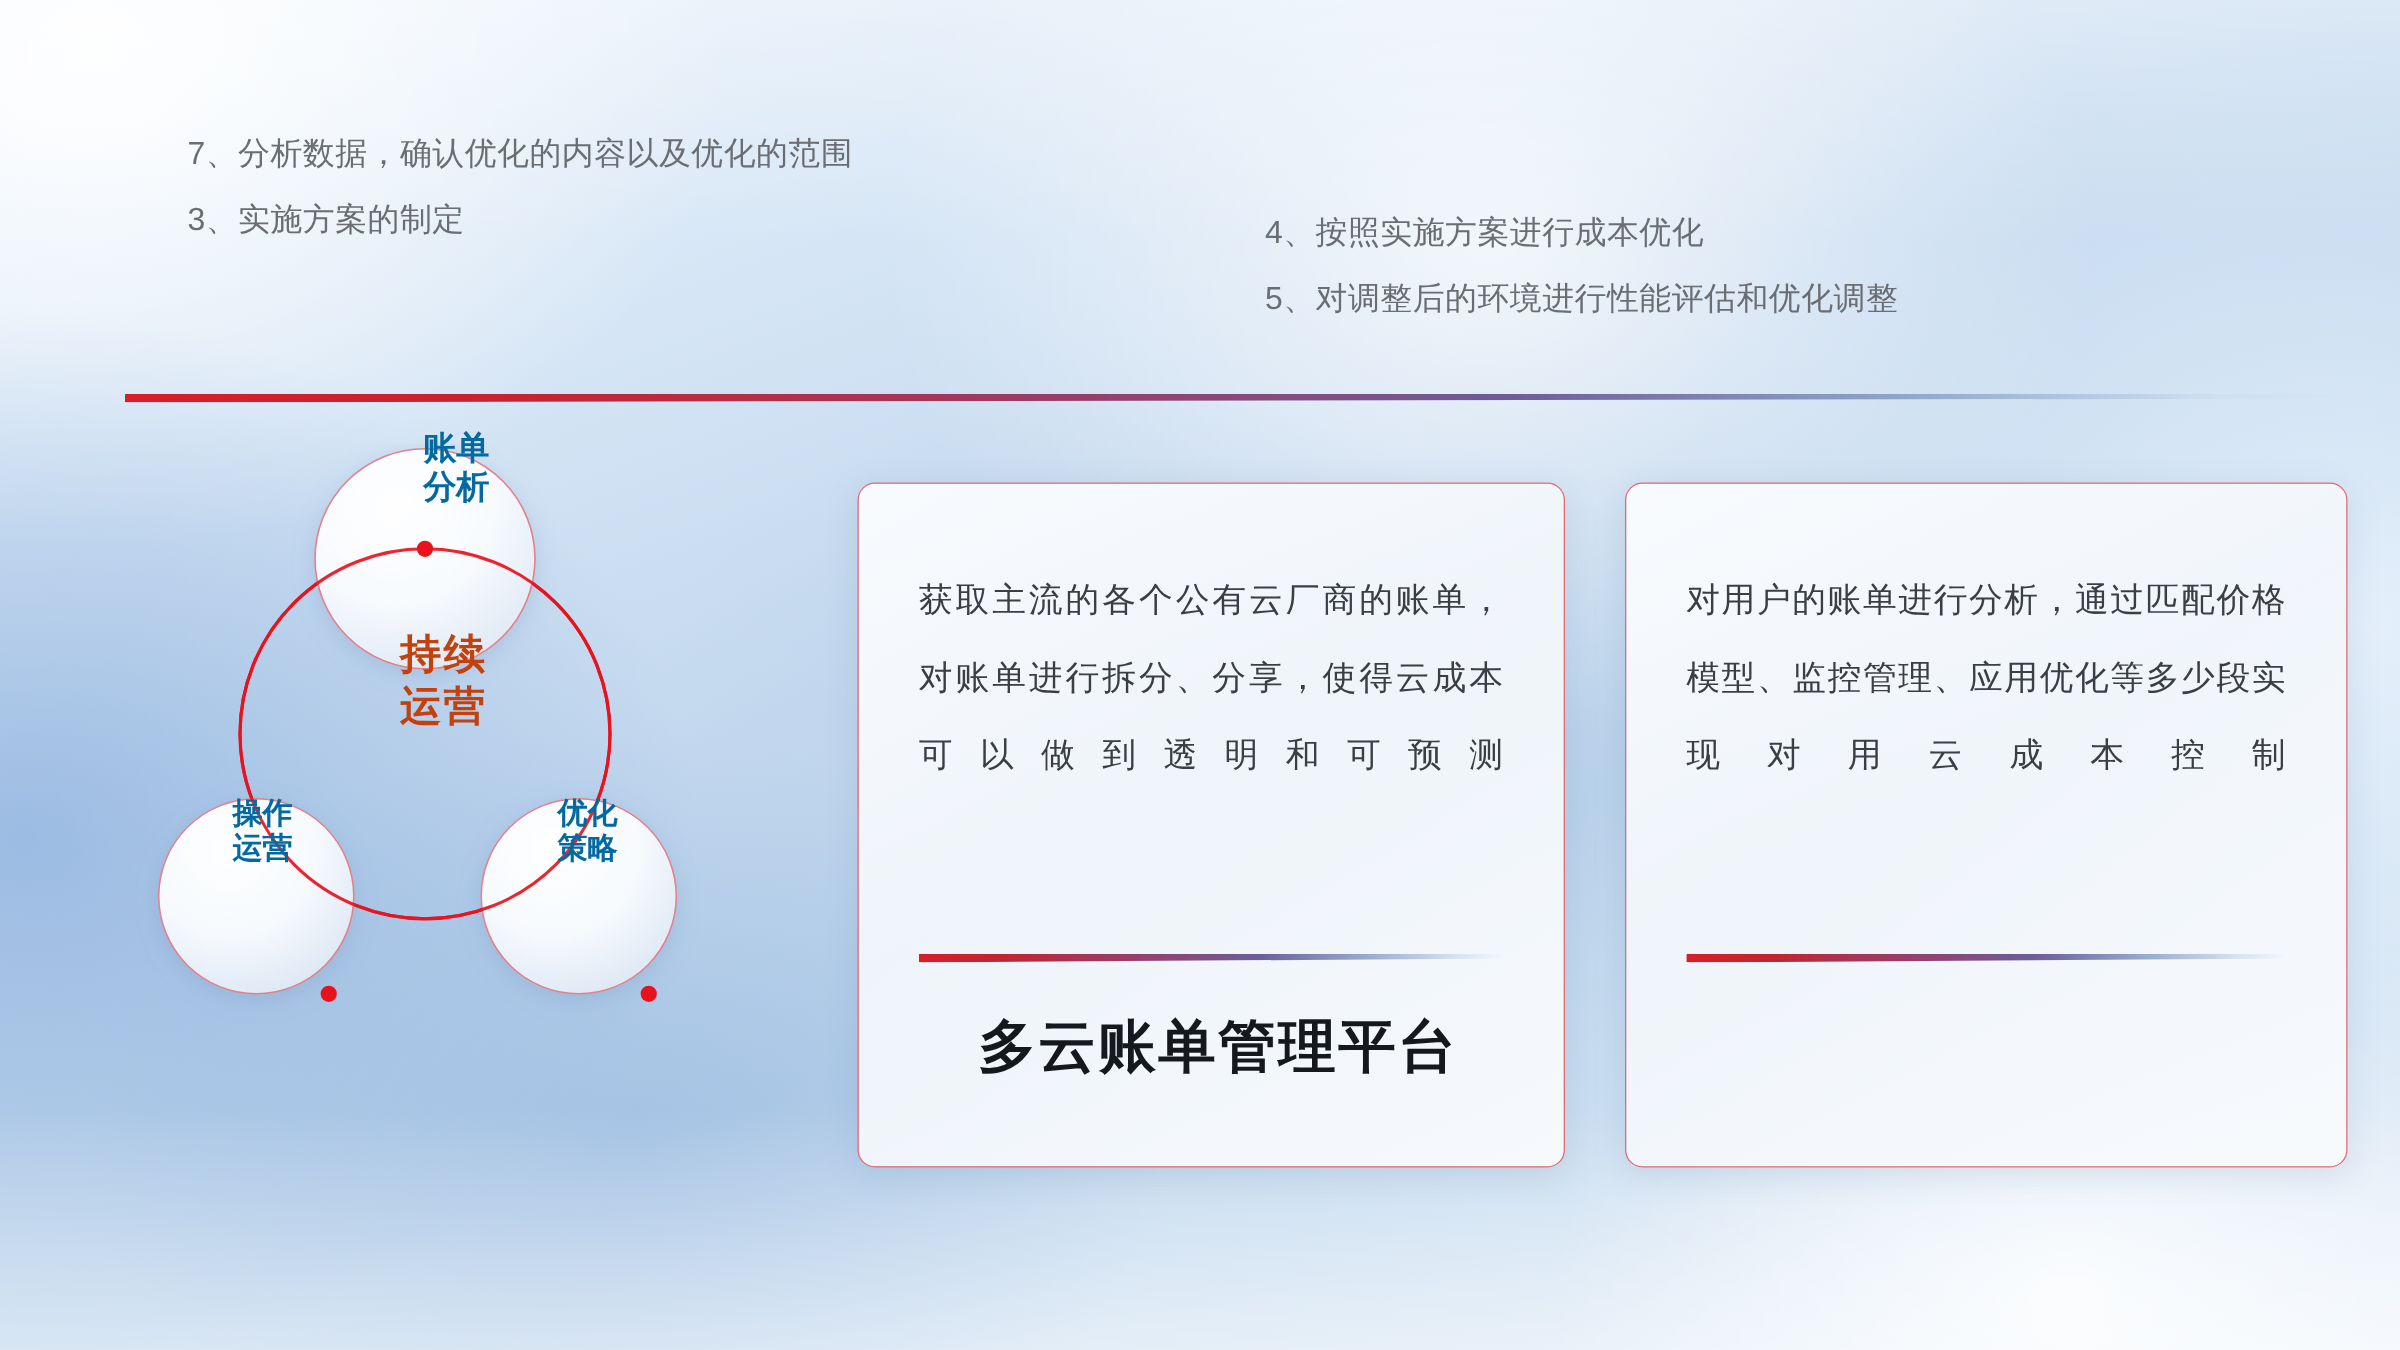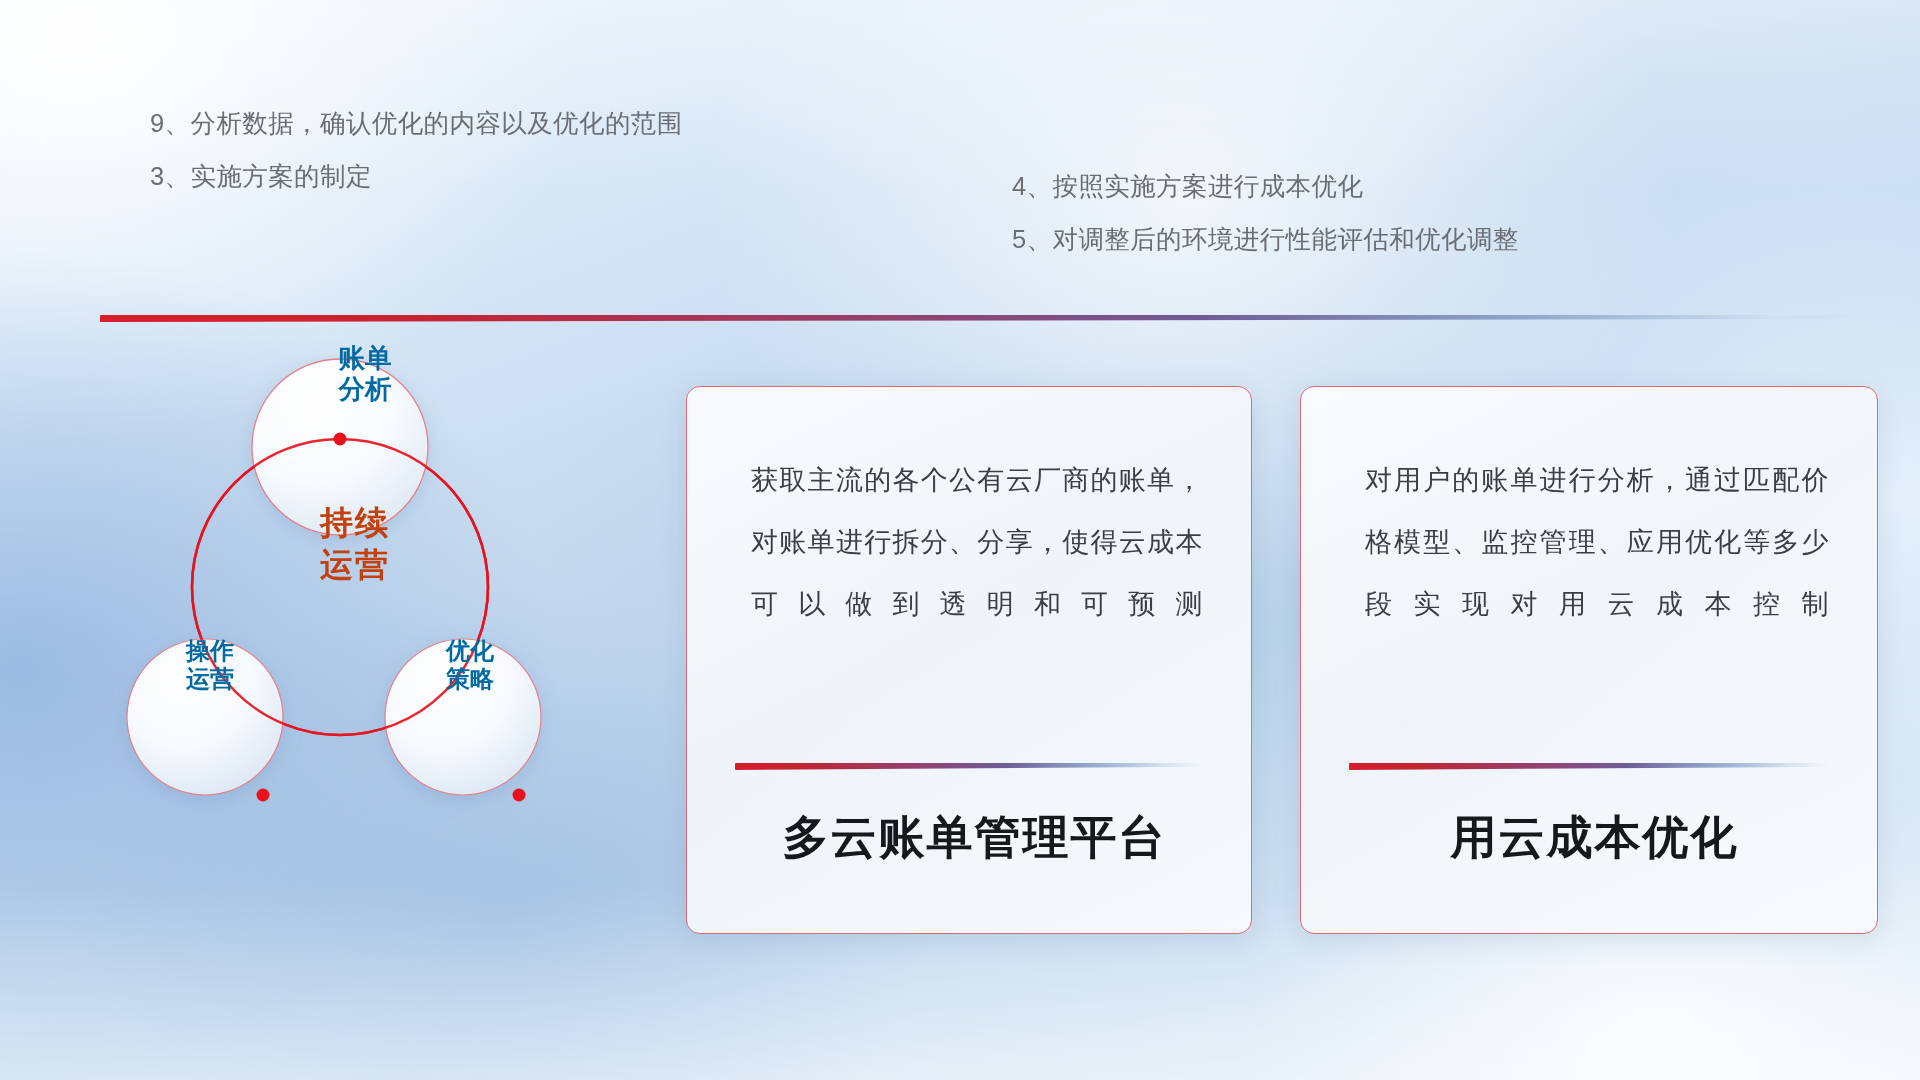--- a/index.html
+++ b/index.html
@@ -104,21 +104,21 @@
     border-radius:14px;
     background:
       linear-gradient(150deg, rgba(250,252,254,0.96) 0%, rgba(242,246,251,0.95) 45%, rgba(247,250,253,0.97) 100%);
     box-shadow:0 6px 26px rgba(90,120,160,0.17);
     overflow:hidden;
   }
   #card-1 { left:686px;  top:386px; width:566px; height:548px; }
   #card-2 { left:1300px; top:386px; width:578px; height:548px; }
 
   .card-body {
-    padding:62px 48px 0 64px;
+    padding:62px 48px 0 48px;
   }
   .card-text {
     font-size:27px;
     line-height:62px;
     color:#3b3f45;
     letter-spacing:0.6px;
     text-align:justify;
     text-align-last:justify;
   }
   .card-rule {
@@ -148,21 +148,21 @@
   <div class="bg-layer bg-blob-b"></div>
   <div class="bg-layer bg-blob-c"></div>
   <div class="bg-layer bg-blob-d"></div>
   <div class="bg-layer bg-blob-e"></div>
   <div class="bg-layer bg-blob-f"></div>
   <div class="bg-layer bg-blob-g"></div>
   <div class="bg-layer bg-vign"></div>
 </div>
 
 <div class="bullets left">
-  <div class="bullet-line">9、分析数据，确认优化的内容以及优化的范围</div>
+  <div class="bullet-line">7、分析数据，确认优化的内容以及优化的范围</div>
   <div class="bullet-line">3、实施方案的制定</div>
 </div>
 
 <div class="bullets right">
   <div class="bullet-line">4、按照实施方案进行成本优化</div>
   <div class="bullet-line">5、对调整后的环境进行性能评估和优化调整</div>
 </div>
 
 <div id="divider">
   <div class="bar"></div>
@@ -215,14 +215,13 @@
   </div>
   <div class="card-rule"></div>
   <div class="card-title">多云账单管理平台</div>
 </div>
 
 <div class="card" id="card-2">
   <div class="card-body">
     <div class="card-text">对用户的账单进行分析，通过匹配价格模型、监控管理、应用优化等多少段实现对用云成本控制</div>
   </div>
   <div class="card-rule"></div>
-  <div class="card-title">用云成本优化</div>
 </div>
 
 </body></html>

